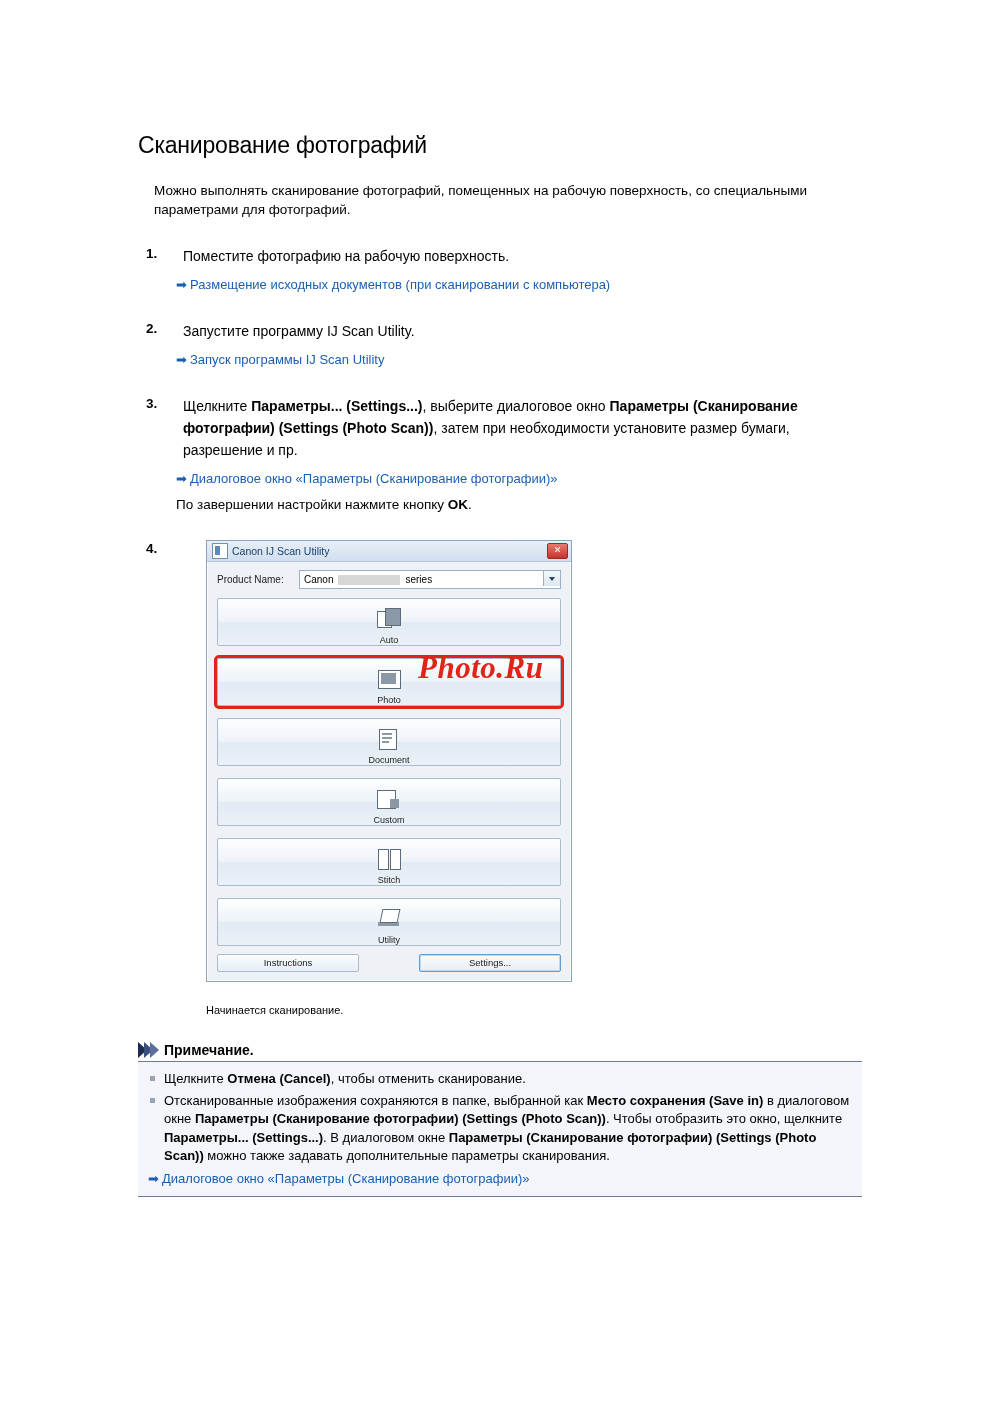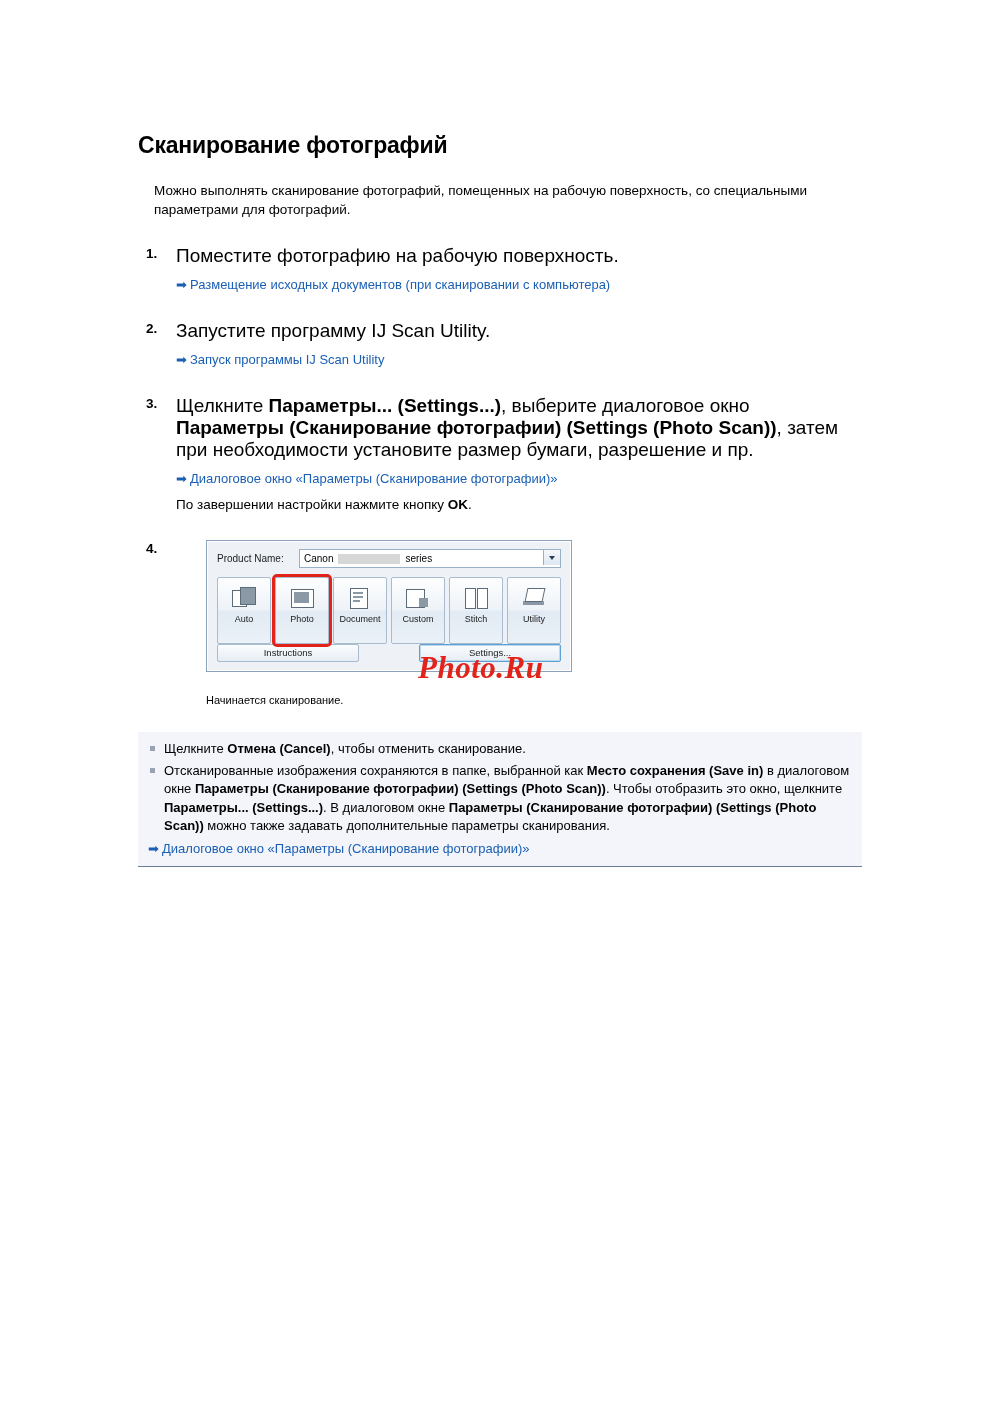--- a/index.html
+++ b/index.html
@@ -22,21 +22,21 @@
     overflow: hidden;
   }
   .content {
     position: absolute;
     left: 138px;
     top: 132px;
     width: 724px;
   }
   h1.title {
     font-size: 23px;
-    font-weight: bold;
+    font-weight: normal;
     margin: 0 0 22px 0;
     letter-spacing: -0.2px;
   }
   p.intro {
     font-size: 13.5px;
     line-height: 19px;
     margin: 0 0 26px 16px;
   }
   ol.steps {
     list-style: none;
@@ -49,22 +49,23 @@
     margin-bottom: 26px;
   }
   .num {
     position: absolute;
     left: 8px;
     top: 1px;
     font-size: 13.5px;
     font-weight: bold;
   }
   .step-text {
-    font-size: 19px;
+    font-size: 14px;
     line-height: 22px;
+    margin-left: 7px;
   }
   .step-text b { font-weight: bold; }
   .sublink {
     font-size: 13px;
     color: #1a5fb4;
     margin-top: 9px;
     line-height: 18px;
   }
   .sublink .arrow {
     color: #1a5fb4;
@@ -174,21 +175,23 @@
     justify-content: center;
   }
   .prod-arrow:after {
     content: "";
     border-left: 3.5px solid transparent;
     border-right: 3.5px solid transparent;
     border-top: 4px solid #29405b;
   }
   .btn-row {
     display: flex;
-    gap: 4px;
+    gap: 12px;
+    margin-bottom: 8px;
+    flex-direction: column;
   }
   .sbtn {
     flex: 1 1 0;
     height: 58px;
     background: linear-gradient(to bottom, #fdfefe 0%, #eef3f8 48%, #e2eaf3 52%, #eaf1f7 100%);
     border: 1px solid #a9bccf;
     border-radius: 2px;
     display: flex;
     flex-direction: column;
     align-items: center;
@@ -363,20 +366,25 @@
         </div>
         <div class="subtext"><span>По завершении настройки нажмите кнопку </span><b>OK</b><span>.</span></div>
       </li>
 
       <li>
         <span class="num">4.</span>
 
         <div class="shot-wrap">
           <div class="win">
 
+            <div class="win-title">
+              <div class="win-ico"></div>
+              <div class="win-title-text">Canon IJ Scan Utility</div>
+              <div class="win-close">✕</div>
+            </div>
 
             <div class="win-body">
 
               <div class="prod-row">
                 <div class="prod-label">Product Name:</div>
                 <div class="prod-select">
                   <span>Canon</span>
                   <span class="prod-gray"></span>
                   <span>series</span>
                   <span class="prod-arrow"></span>
@@ -447,20 +455,28 @@
 
           <div class="watermark">Photo.Ru</div>
         </div>
 
         <div class="after-shot">Начинается сканирование.</div>
       </li>
 
     </ol>
 
     <div class="note">
+      <div class="note-head">
+        <span class="note-chevrons">
+          <span class="chev c1"></span>
+            <span class="chev c2"></span>
+            <span class="chev c3"></span>
+        </span>
+        <span class="note-title">Примечание.</span>
+      </div>
       <div class="note-body">
         <ul class="note-list">
           <li><span>Щелкните </span><b>Отмена (Cancel)</b><span>, чтобы отменить сканирование.</span></li>
           <li><span>Отсканированные изображения сохраняются в папке, выбранной как </span><b>Место сохранения (Save in)</b><span> в диалоговом окне </span><b>Параметры (Сканирование фотографии) (Settings (Photo Scan))</b><span>. Чтобы отобразить это окно, щелкните </span><b>Параметры... (Settings...)</b><span>. В диалоговом окне </span><b>Параметры (Сканирование фотографии) (Settings (Photo Scan))</b><span> можно также задавать дополнительные параметры сканирования.</span></li>
         </ul>
         <div class="note-link">
           <span class="arrow">➡</span><span>Диалоговое окно «Параметры (Сканирование фотографии)»</span>
         </div>
       </div>
     </div>

